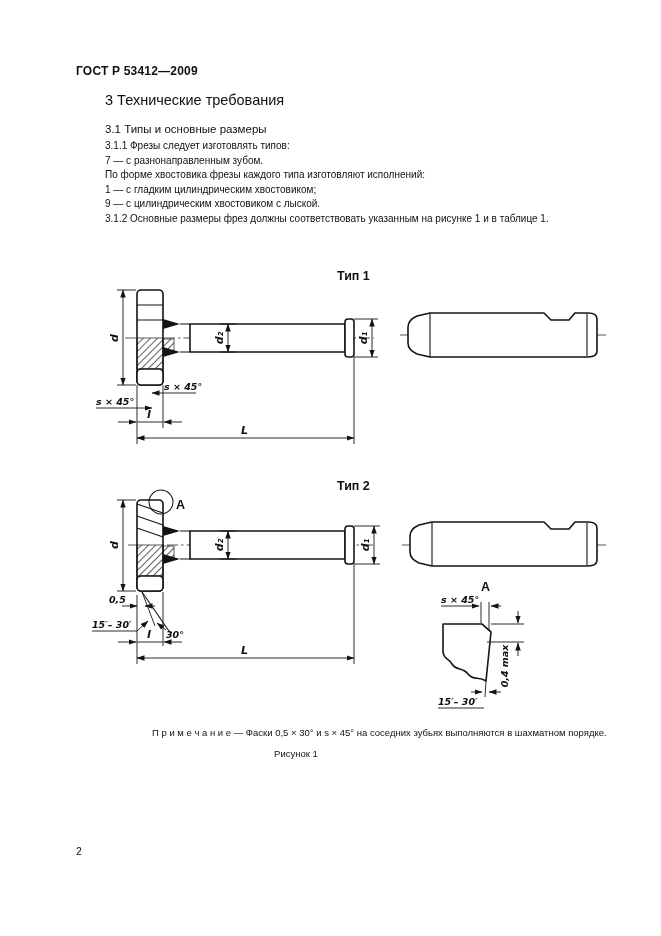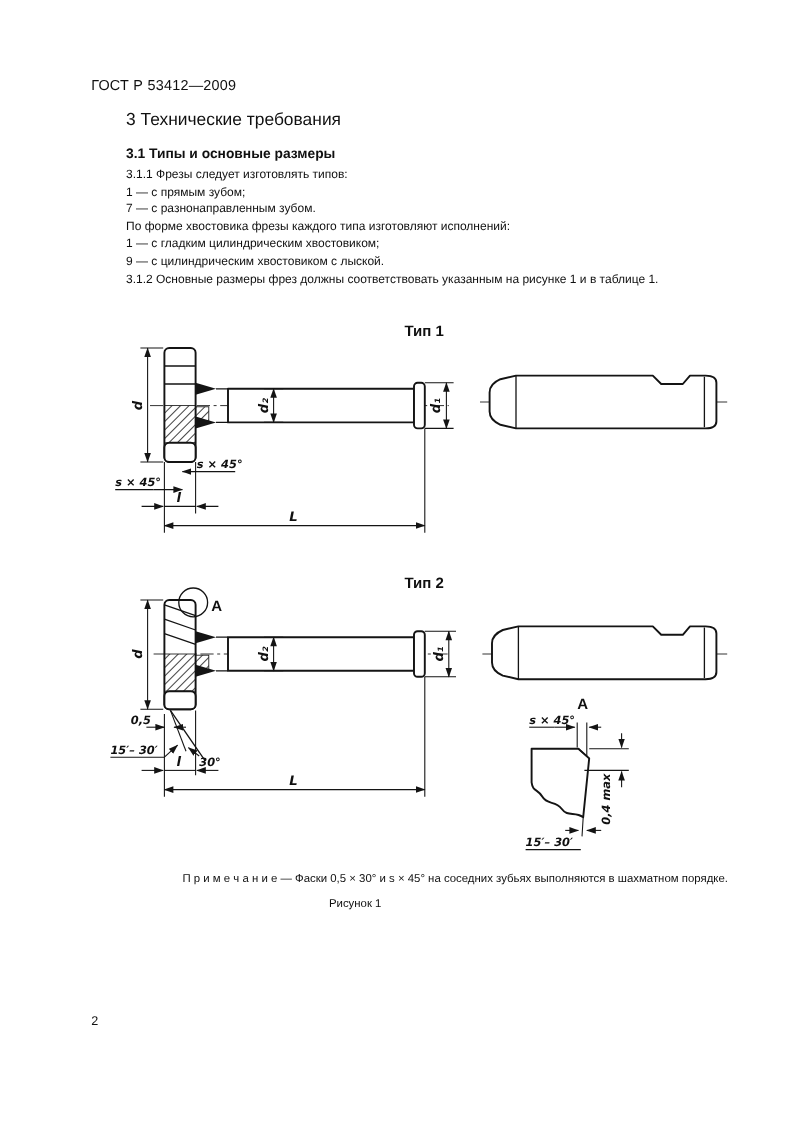--- a/index.html
+++ b/index.html
@@ -1,23 +1,23 @@
 <!DOCTYPE html>
 <html><head>
 <meta charset="utf-8">
 <style>
   html,body{margin:0;padding:0;}
   body{
     width:661px;height:936px;background:#ffffff;position:relative;
     font-family:"Liberation Sans",sans-serif;color:#101010;overflow:hidden;
   }
   .abs{position:absolute;}
-  .doc-header{left:76px;top:64px;font-size:12px;font-weight:normal;letter-spacing:.2px;}
+  .doc-header{left:76px;top:64px;font-size:12px;font-weight:bold;letter-spacing:.2px;}
   .sec-title{left:105px;top:92px;font-size:14.5px;font-weight:normal;margin:0;}
-  .sub-title{left:105px;top:123px;font-size:11.5px;font-weight:bold;margin:0;}
+  .sub-title{left:105px;top:123px;font-size:11.5px;font-weight:normal;margin:0;}
   .body-text{left:105px;top:139px;width:545px;}
   .para-line{font-size:10px;line-height:14.6px;white-space:nowrap;}
   .note{left:105px;top:727px;width:500px;font-size:9.5px;white-space:nowrap;padding-left:47px;}
   .caption{left:0;top:748px;width:592px;text-align:center;font-size:9.5px;}
   .page-num{left:76px;top:845px;font-size:10.5px;}
   svg{position:absolute;left:0;top:250px;}
   .ol{fill:#ffffff;stroke:#141414;stroke-width:1.6;stroke-linejoin:round;}
   .ol2{fill:none;stroke:#141414;stroke-width:1.6;stroke-linejoin:round;}
   .tn{fill:none;stroke:#141414;stroke-width:1.1;}
   .dl{fill:none;stroke:#141414;stroke-width:0.9;}
@@ -30,21 +30,20 @@
 </style>
 </head>
 <body>
 
 <div class="abs doc-header">ГОСТ Р 53412—2009</div>
 <h1 class="abs sec-title">3  Технические требования</h1>
 <h2 class="abs sub-title">3.1  Типы и основные размеры</h2>
 
 <div class="abs body-text">
   <div class="para-line">3.1.1  Фрезы следует изготовлять типов:</div>
-  <div class="para-line">1 — с прямым зубом;</div>
   <div class="para-line">7 — с разнонаправленным зубом.</div>
   <div class="para-line">По форме хвостовика фрезы каждого типа изготовляют исполнений:</div>
   <div class="para-line">1 — с гладким цилиндрическим хвостовиком;</div>
   <div class="para-line">9 — с цилиндрическим хвостовиком с лыской.</div>
   <div class="para-line">3.1.2  Основные размеры фрез должны соответствовать указанным на рисунке 1 и в таблице 1.</div>
 </div>
 
 <svg width="661" height="470" viewBox="0 250 661 470">
   <defs>
     <marker id="mE" markerUnits="userSpaceOnUse" markerWidth="9" markerHeight="7" refX="7.5" refY="2.75" orient="auto">

